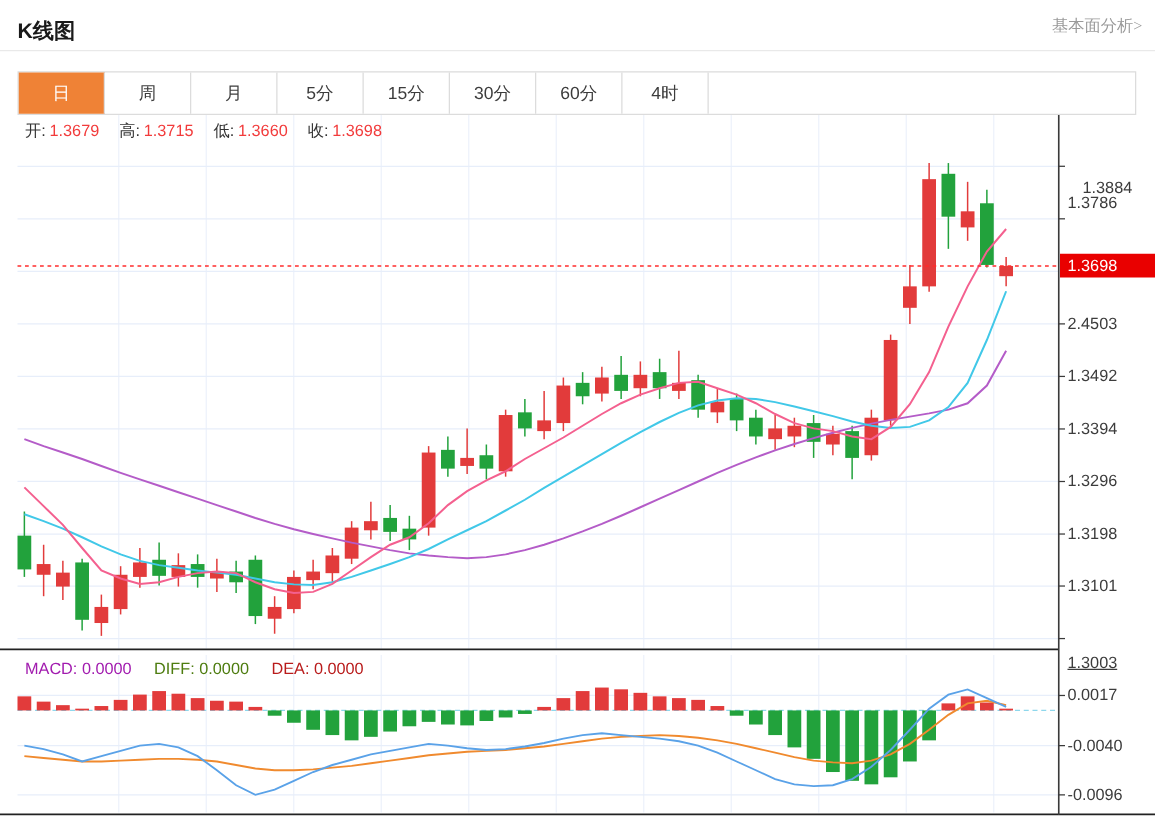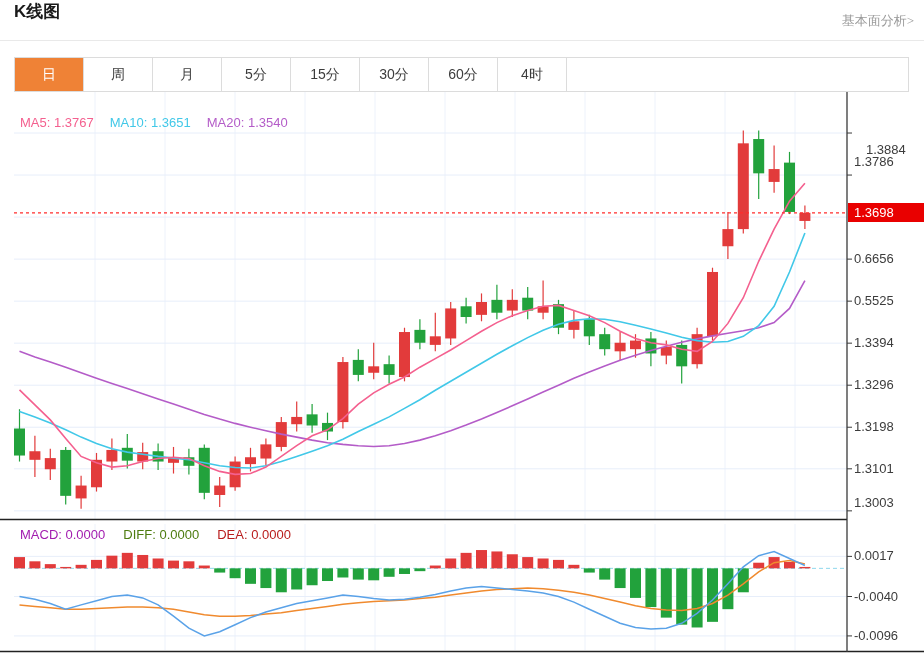--- a/index.html
+++ b/index.html
@@ -1,17 +1,17 @@
 <!DOCTYPE html>
 <html><head>
 <meta charset="utf-8">
 <style>
   html,body{margin:0;padding:0;background:#fff;font-family:"Liberation Sans",sans-serif;}
   .page{position:relative;width:924px;height:653px;background:#fff;overflow:hidden;}
-  .header-title{position:absolute;left:14px;top:0;font-size:17px;font-weight:bold;color:#1a1a1a;}
+  .header-title{position:absolute;left:14px;top:13px;font-size:17px;font-weight:bold;color:#1a1a1a;}
   .header-link{position:absolute;right:10px;top:12px;font-size:13px;color:#9a9a9a;cursor:pointer;text-decoration:none;font-family:Liberation Serif, serif;}
   .divider{position:absolute;left:0;top:40px;width:924px;height:1px;background:#e9e9e9;}
   .tabs{position:absolute;left:14px;top:57px;width:895px;height:35px;display:flex;border:1px solid #dcdcdc;box-sizing:border-box;background:#fff;z-index:3;}
   .tab{width:69px;flex:none;text-align:center;line-height:33px;font-size:14px;color:#3c3c3c;border-right:1px solid #dcdcdc;cursor:pointer;box-sizing:border-box;}
   .tab.active{background:#ef8236;color:#fff;}
   .tab-filler{flex:1;}
   svg.chart{position:absolute;left:0;top:0;z-index:1;}
   .overlay-ohlc{position:absolute;left:20px;top:96px;font-size:13px;z-index:2;white-space:nowrap;}
   .overlay-ohlc .lab{color:#333;}
   .overlay-ohlc .val{color:#f23b3b;margin-left:3px;margin-right:16px;}
@@ -255,35 +255,35 @@
       <line x1="847" y1="343.1691542288561" x2="852" y2="343.1691542288561" stroke="#3a3a3a" stroke-width="1"></line>
       <line x1="847" y1="385.1970149253736" x2="852" y2="385.1970149253736" stroke="#3a3a3a" stroke-width="1"></line>
       <line x1="847" y1="427.2248756218902" x2="852" y2="427.2248756218902" stroke="#3a3a3a" stroke-width="1"></line>
       <line x1="847" y1="468.82388059701475" x2="852" y2="468.82388059701475" stroke="#3a3a3a" stroke-width="1"></line>
       <line x1="847" y1="510.85174129353226" x2="852" y2="510.85174129353226" stroke="#3a3a3a" stroke-width="1"></line>
       <line x1="847" y1="556.3798882681564" x2="852" y2="556.3798882681564" stroke="#3a3a3a" stroke-width="1"></line>
       <line x1="847" y1="596.5027932960894" x2="852" y2="596.5027932960894" stroke="#3a3a3a" stroke-width="1"></line>
       <line x1="847" y1="635.9217877094972" x2="852" y2="635.9217877094972" stroke="#3a3a3a" stroke-width="1"></line>
     </svg>
 
-
-  <div class="overlay-ma">
-    <span class="p5"><span>MA5:</span> <span>1.3767</span></span><span class="p10"><span>MA10:</span> <span>1.3651</span></span><span class="p20"><span>MA20:</span> <span>1.3540</span></span>
-  </div>
+  <div class="overlay-ohlc">
+    <span class="lab">开:</span><span class="val">1.3679</span><span class="lab">高:</span><span class="val">1.3715</span><span class="lab">低:</span><span class="val">1.3660</span><span class="lab">收:</span><span class="val">1.3698</span>
+  </div>
+
 
   <div class="macd-head">
     <span class="m"><span>MACD:</span> <span>0.0000</span></span><span class="d"><span>DIFF:</span> <span>0.0000</span></span><span class="e"><span>DEA:</span> <span>0.0000</span></span>
   </div>
 
   <div class="price-badge" style="top: 203.297px;">1.3698</div>
 <div class="axis-label" style="top: 142px; margin-left: 12px;">1.3884</div>
     <div class="axis-label" style="top: 154px;">1.3786</div>
-    <div class="axis-label" style="top: 251.113px;">0.6656</div>
-    <div class="axis-label" style="top: 293.141px;">0.5525</div>
+    <div class="axis-label" style="top: 251.113px;">2.4503</div>
+    <div class="axis-label" style="top: 293.141px;">1.3492</div>
     <div class="axis-label" style="top: 335.169px;">1.3394</div>
     <div class="axis-label" style="top: 377.197px;">1.3296</div>
     <div class="axis-label" style="top: 419.225px;">1.3198</div>
     <div class="axis-label" style="top: 460.824px;">1.3101</div>
-    <div class="axis-label" style="top: 495px;">1.3003</div>
+    <div class="axis-label" style="top: 522px; text-decoration: underline;">1.3003</div>
     <div class="axis-label" style="top: 548.38px;">0.0017</div>
     <div class="axis-label" style="top: 588.503px;">-0.0040</div>
     <div class="axis-label" style="top: 627.922px;">-0.0096</div>
   </div>
 
 </body></html>

